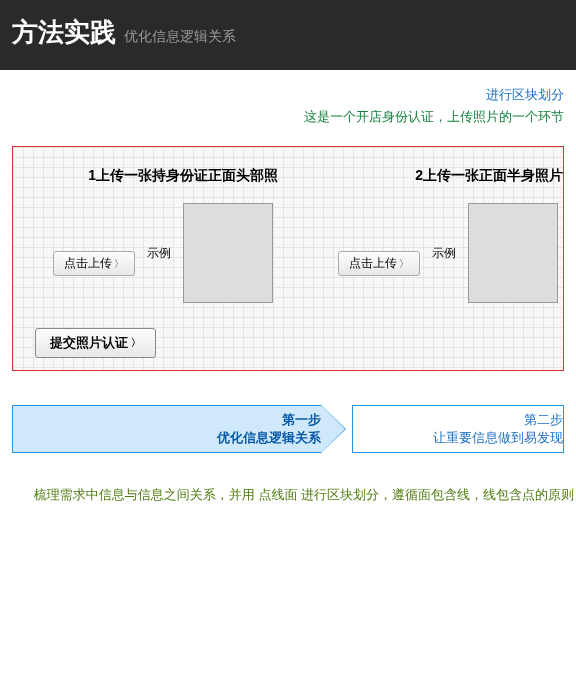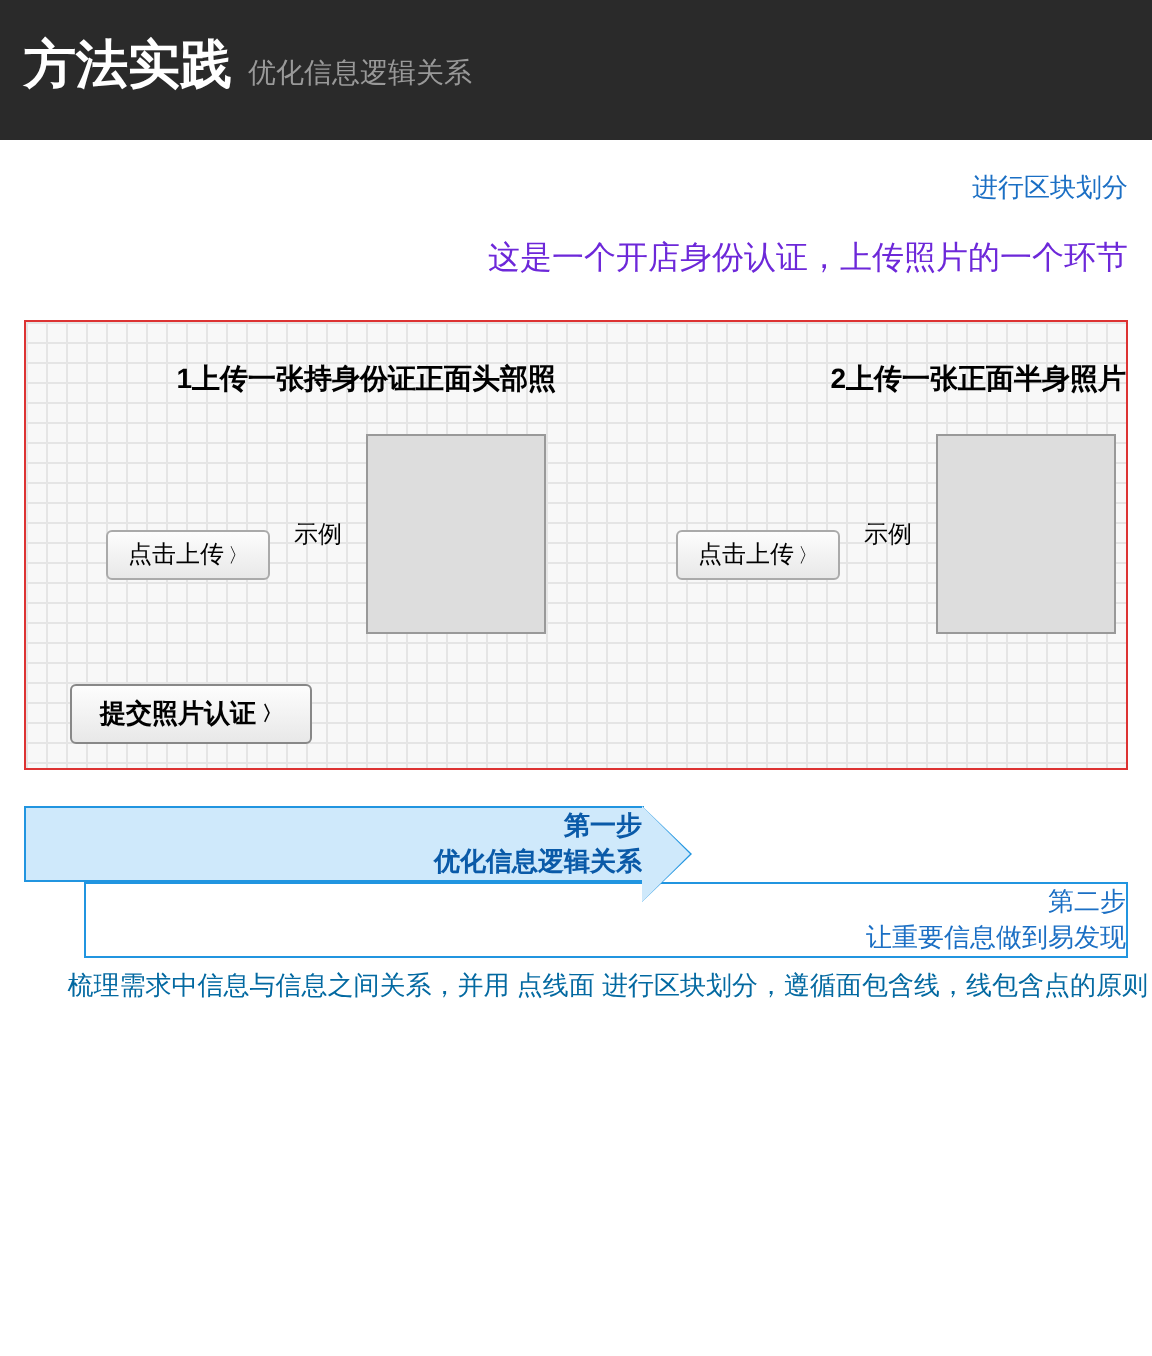--- a/index.html
+++ b/index.html
@@ -2,43 +2,43 @@
 <html><head>
 <meta charset="utf-8">
 <style>
 * { margin: 0; padding: 0; box-sizing: border-box; text-align: right; }
 body { font-family: "Microsoft YaHei", Arial, sans-serif; width: 576px; background: #fff; }
 .header { background: #2a2a2a; padding: 15px 12px 20px; display: flex; align-items: baseline; gap: 8px; }
 .header-title { color: #fff; font-size: 26px; font-weight: bold; }
 .header-sub { color: #999; font-size: 14px; }
 .intro { padding: 15px 12px 8px; }
 .intro-link { color: #1b6fc4; font-size: 13px; text-decoration: none; cursor: pointer; }
-.intro-desc { color: #6d28d9; font-size: 16px; margin-top: 16px; }
+.intro-desc { color: #15803d; font-size: 13px; margin-top: 4px; }
 .red-box { margin: 12px; border: 1px solid #d33; padding: 10px 0 12px 10px; background-image:
   linear-gradient(#e5e5e5 1px, transparent 1px),
   linear-gradient(90deg, #e5e5e5 1px, transparent 1px);
   background-size: 10px 10px; background-color: #f8f8f8;
   overflow: hidden; height: 225px; position: relative; }
 .upload-row { display: flex; gap: 30px; margin-top: 10px; }
 .upload-col { width: 280px; }
 .col-title { font-size: 14px; font-weight: bold; margin: 0 0 18px 8px; }
 .col-body { display: flex; align-items: flex-start; gap: 12px; margin-left: 30px; }
 .btn { border: 1px solid #aaa; background: linear-gradient(#fdfdfd,#e8e8e8); padding: 3px 10px; font-size: 12px; border-radius: 3px; cursor: pointer; display: inline-flex; align-items: center; gap: 2px; margin-top: 48px; }
 .btn-chevron { font-size: 10px; }
 .example-label { font-size: 12px; align-self: center; }
 .example-box { width: 90px; height: 100px; background: #ddd; border: 1px solid #999; }
 .submit-area { position: absolute; bottom: 12px; left: 22px; }
 .submit-btn { border: 1px solid #888; background: linear-gradient(#fdfdfd,#e8e8e8); padding: 5px 14px; font-size: 13px; border-radius: 3px; cursor: pointer; display: inline-flex; align-items: center; gap: 3px; font-weight: bold; }
-.steps { margin: 18px 12px 0; display: flex; position: relative; height: 50px; flex-direction: column; }
+.steps { margin: 34px 12px 0; display: flex; position: relative; height: 50px; }
 .step { border: 1px solid #2195e0; height: 48px; display: flex; flex-direction: column; justify-content: center; padding: 0 0 0 12px; font-size: 13px; }
 .step1 { width: 310px; background: #cfe9fb; color: #0a5aa8; position: relative; font-weight: bold; }
 .step1::after { content: ""; position: absolute; right: -24px; top: -1px; width: 0; height: 0; border-top: 24px solid transparent; border-bottom: 24px solid transparent; border-left: 24px solid #cfe9fb; z-index: 2; }
 .step1::before { content: ""; position: absolute; right: -25px; top: -1px; width: 0; height: 0; border-top: 24px solid transparent; border-bottom: 24px solid transparent; border-left: 25px solid #2195e0; z-index: 1; }
 .step2 { flex: 1; background: #fff; color: #1b6fc4; margin-left: 30px; padding-left: 48px; }
-.bottom-text { margin: 30px 2px 0; font-size: 13px; color: #0369a1; line-height: 1.6; }
+.bottom-text { margin: 30px 2px 0; font-size: 13px; color: #4d7c0f; line-height: 1.6; }
 </style>
 </head>
 <body>
 
 <div class="header">
   <div class="header-title">方法实践</div>
   <div class="header-sub">优化信息逻辑关系</div>
 </div>
 
 <div class="intro">

